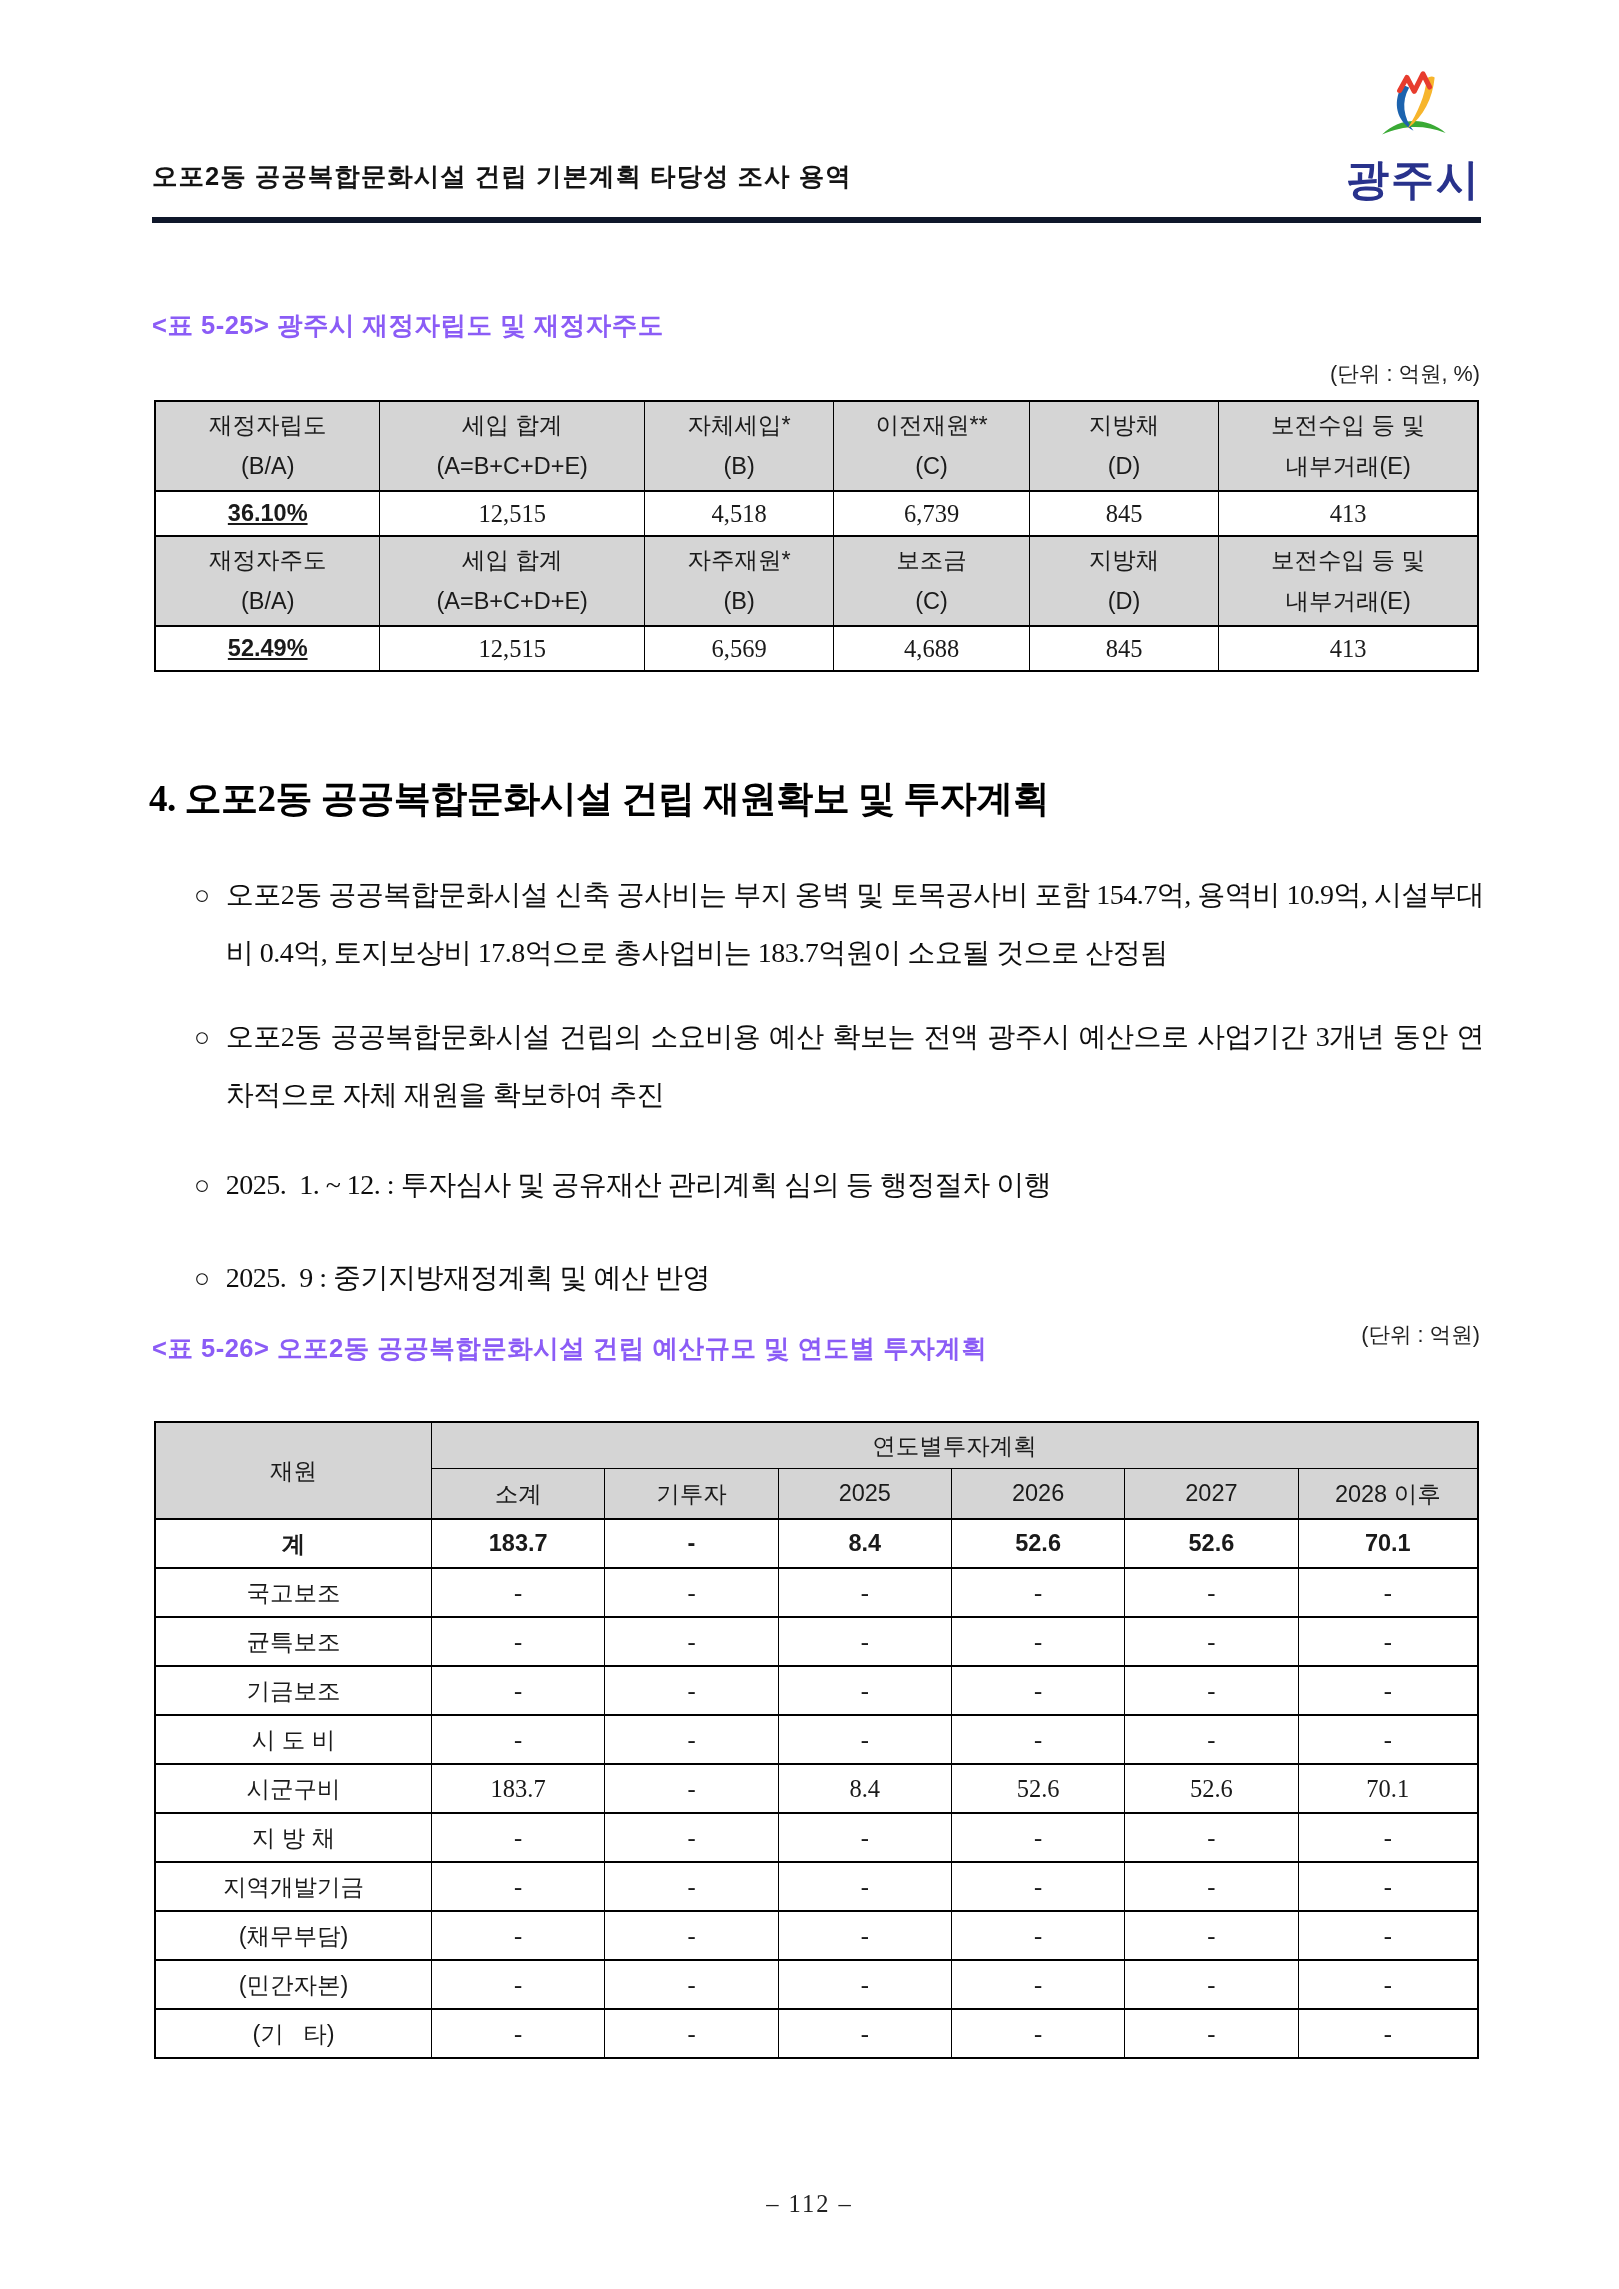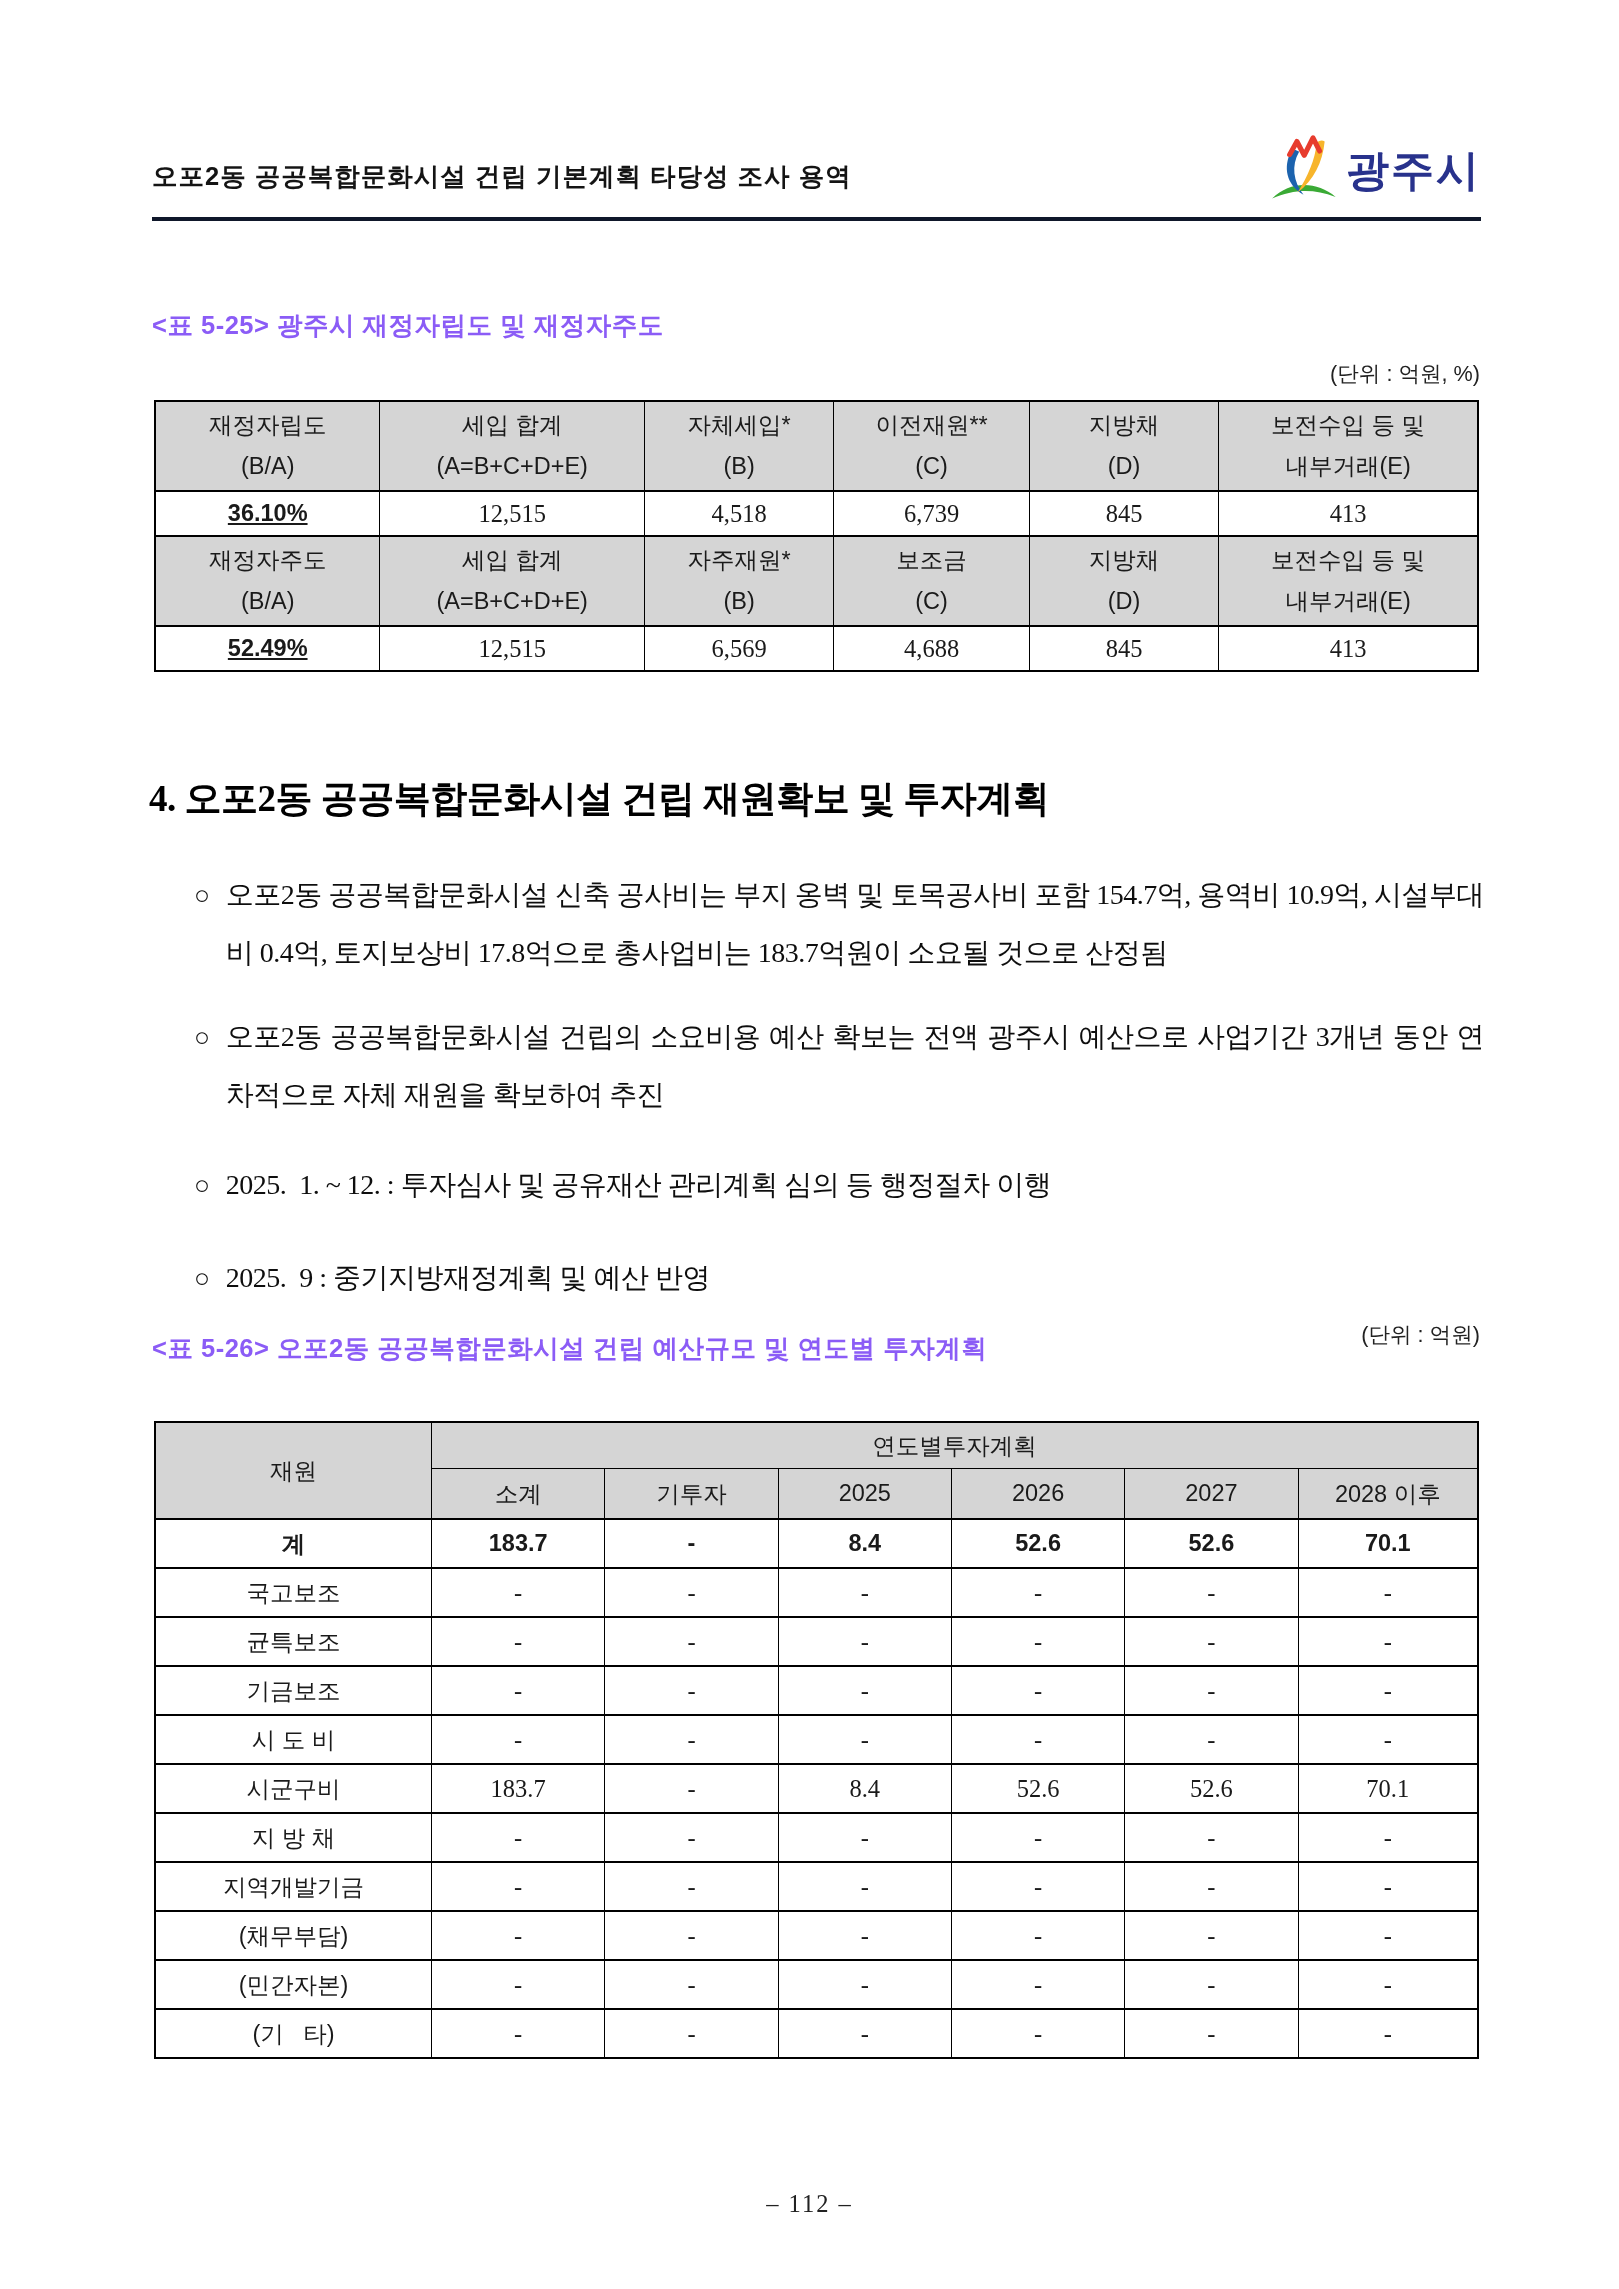--- a/index.html
+++ b/index.html
@@ -8,28 +8,28 @@
     width:1619px;height:2290px;
     background:#ffffff;
     font-family:"Liberation Sans", sans-serif;
     color:#111;
     overflow:hidden;
   }
 
   
   .doc-header{
     position:absolute;left:152px;top:135px;width:1329px;height:82px;
-    border-bottom:4px solid #0f172a;
+    border-bottom:6px solid #0f172a;
     display:flex;justify-content:space-between;align-items:flex-end;
   }
   .doc-title{
     font-size:25.5px;font-weight:bold;letter-spacing:1px;
     padding-bottom:23.5px;color:#141414;
   }
-  .logo{display:flex;align-items:center;gap:5.9px;padding-bottom:7.8px;}
+  .logo{display:flex;align-items:center;gap:5.9px;padding-bottom:7.8px;flex-direction:column;}
   .logo-text{font-size:43px;font-weight:bold;color:#28328c;letter-spacing:2px;}
 
   
   .tbl-caption{position:absolute;left:152px;font-size:25.5px;font-weight:bold;letter-spacing:0.5px;color:#8b5cf6;}
   .cap1{top:308px;}
   .cap2{top:1331px;}
   .unit-label{position:absolute;right:139px;font-size:21.6px;color:#222;}
   .unit1{top:359px;text-align:right;}
   .unit2{top:1320px;}
   .source-note{position:absolute;left:152px;top:682px;font-size:22.5px;color:#222;letter-spacing:0.5px;}

